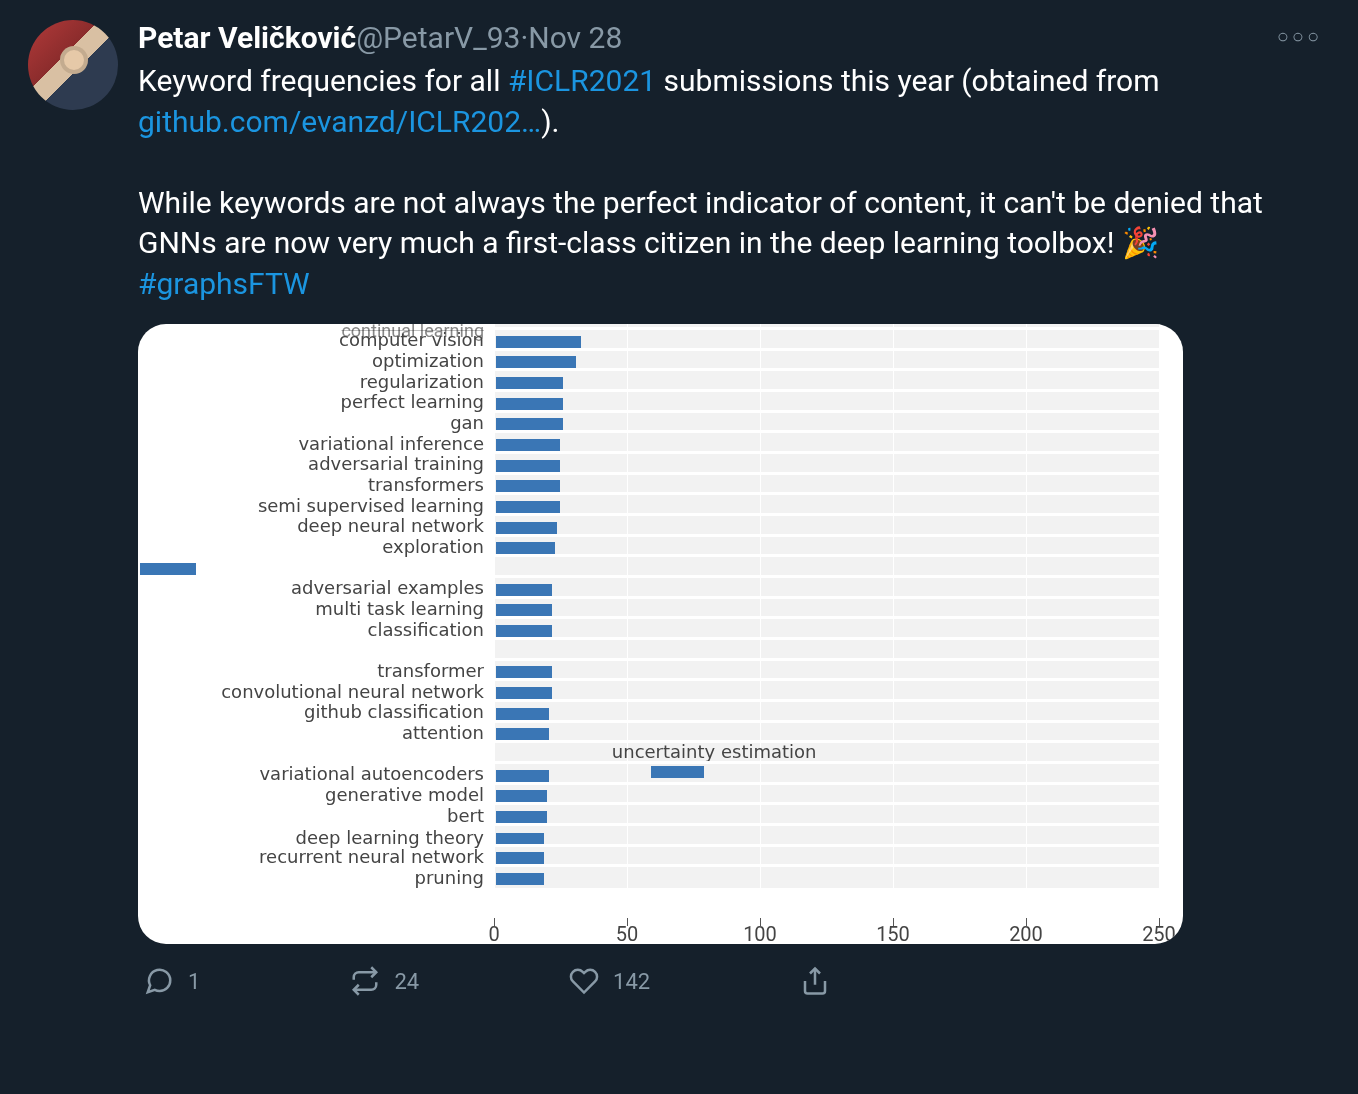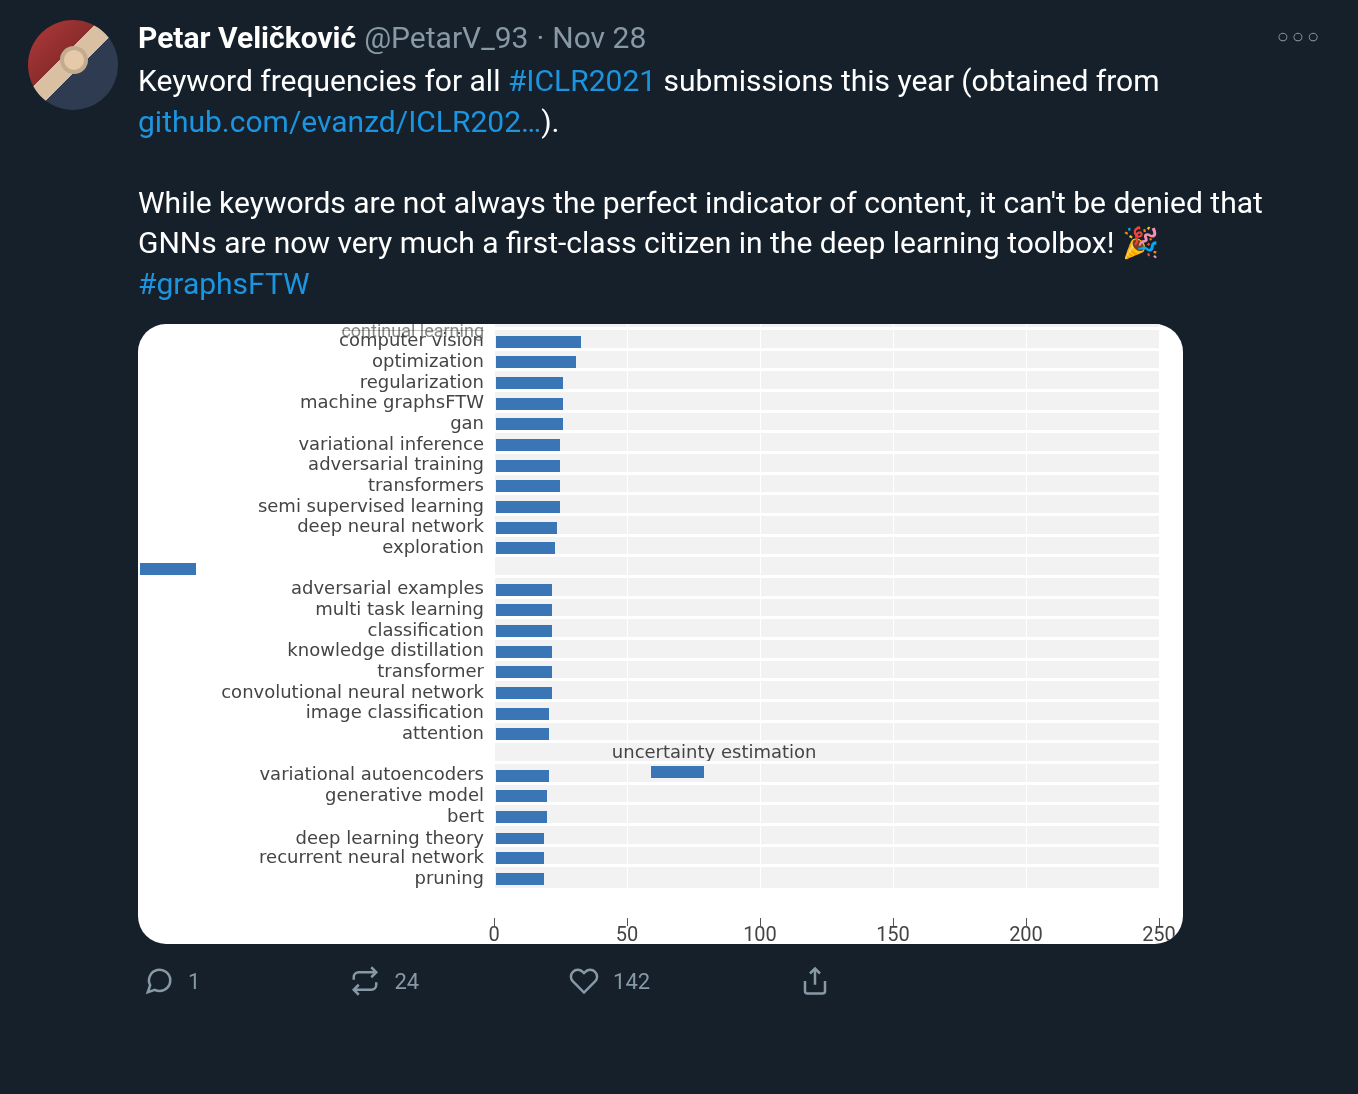--- a/index.html
+++ b/index.html
@@ -22,21 +22,21 @@
     overflow: hidden;
     background: linear-gradient(135deg, #b33a3a 0%, #8b2c2c 40%, #d9c0a3 40%, #d9c0a3 55%, #2e3b50 55%);
     position: relative;
   }
   .avatar::after{
     content:""; position:absolute; left:32px; top:26px; width:28px; height:28px;
     border-radius:50%; background:#e6c9a8; box-shadow: 0 0 0 4px rgba(0,0,0,.15) inset;
   }
   .content { flex: 1; min-width: 0; }
   .header-row { display:flex; align-items:flex-start; justify-content:space-between; }
-  .header-left { display:flex; align-items:baseline; gap:8px; flex-wrap:wrap; font-size:30px;text-align:right; }
+  .header-left { display:flex; align-items:baseline; gap:0; flex-wrap:wrap; font-size:30px;text-align:right; }
   .display-name { font-weight: 700; color:#fff; }
   .handle, .dot, .date { color:#8899a6; font-weight:400; }
   .more-dots { color:#8899a6; font-size:20px; letter-spacing:3px; padding:4px 8px; cursor:pointer; }
   .body-text { font-size:30px; line-height:1.35; color:#fff; margin-top:6px; white-space:pre-wrap; }
   .body-text .hashtag, .body-text .link { color:#1b95e0;margin-top:19px; }
   .body-text .paren { color:#fff; }
   .chart-card {
     margin-top:20px;
     width:1045px;
     height:620px;
@@ -141,21 +141,21 @@
           </div>
           <div class="white-gap" style="left: 356px; top: 44.3333px;"></div>
           <div class="row" style="top: 47.3333px; height: 20.6667px;">
             <div class="row-label">regularization</div>
             <div class="row-track">
               <div class="bar" style="width: 66.5px; top: 4.33333px;"></div>
             </div>
           </div>
           <div class="white-gap" style="left: 356px; top: 65px;"></div>
           <div class="row" style="top: 68px; height: 20.6667px;">
-            <div class="row-label">machine graphsFTW</div>
+            <div class="row-label">perfect learning</div>
             <div class="row-track">
               <div class="bar" style="width: 66.5px; top: 4.33333px;"></div>
             </div>
           </div>
           <div class="white-gap" style="left: 356px; top: 85.6667px;"></div>
           <div class="row" style="top: 88.6667px; height: 20.6667px;">
             <div class="row-label">gan</div>
             <div class="row-track">
               <div class="bar" style="width: 66.5px; top: 4.33333px;"></div>
             </div>
@@ -223,43 +223,37 @@
             </div>
           </div>
           <div class="white-gap" style="left: 356px; top: 292.333px;"></div>
           <div class="row" style="top: 295.333px; height: 20.6667px;">
             <div class="row-label">classification</div>
             <div class="row-track">
               <div class="bar" style="width: 55.86px; top: 4.33333px;"></div>
             </div>
           </div>
           <div class="white-gap" style="left: 356px; top: 313px;"></div>
-          <div class="row" style="top: 316px; height: 20.6667px;">
-            <div class="row-label">knowledge distillation</div>
-            <div class="row-track">
-              <div class="bar" style="width: 55.86px; top: 4.33333px;"></div>
-            </div>
-          </div>
           <div class="white-gap" style="left: 356px; top: 333.667px;"></div>
           <div class="row" style="top: 336.667px; height: 20.6667px;">
             <div class="row-label">transformer</div>
             <div class="row-track">
               <div class="bar" style="width: 55.86px; top: 4.33333px;"></div>
             </div>
           </div>
           <div class="white-gap" style="left: 356px; top: 354.333px;"></div>
           <div class="row" style="top: 357.333px; height: 20.6667px;">
             <div class="row-label">convolutional neural network</div>
             <div class="row-track">
               <div class="bar" style="width: 55.86px; top: 4.33333px;"></div>
             </div>
           </div>
           <div class="white-gap" style="left: 356px; top: 375px;"></div>
           <div class="row" style="top: 378px; height: 20.6667px;">
-            <div class="row-label">image classification</div>
+            <div class="row-label">github classification</div>
             <div class="row-track">
               <div class="bar" style="width: 53.2px; top: 4.33333px;"></div>
             </div>
           </div>
           <div class="white-gap" style="left: 356px; top: 395.667px;"></div>
           <div class="row" style="top: 398.667px; height: 20.6667px;">
             <div class="row-label">attention</div>
             <div class="row-track">
               <div class="bar" style="width: 53.2px; top: 4.33333px;"></div>
             </div>

